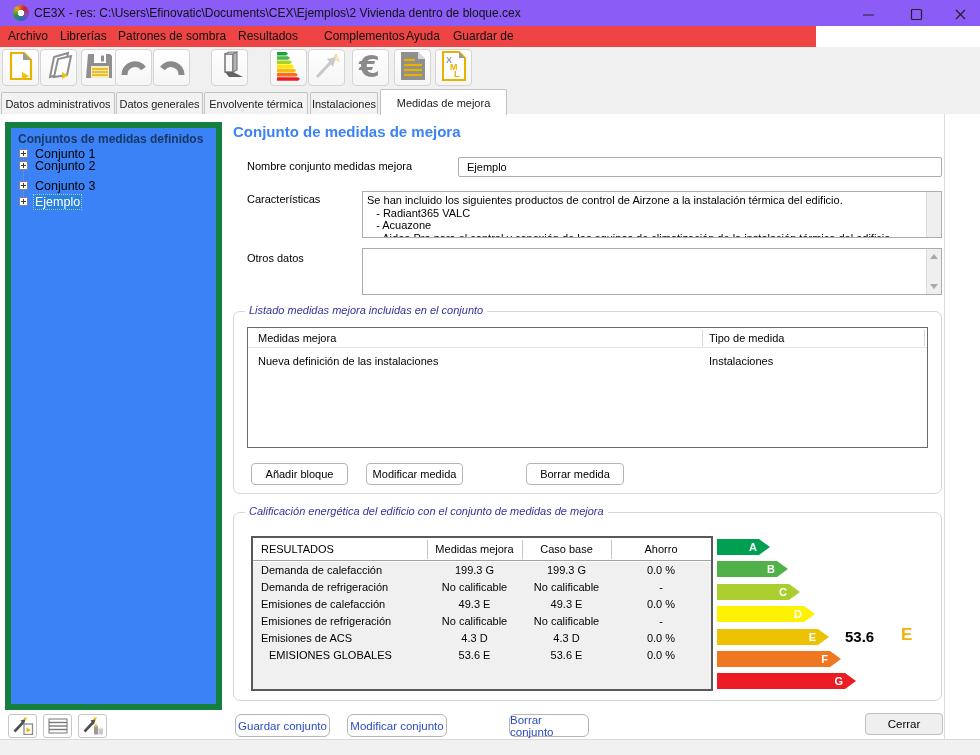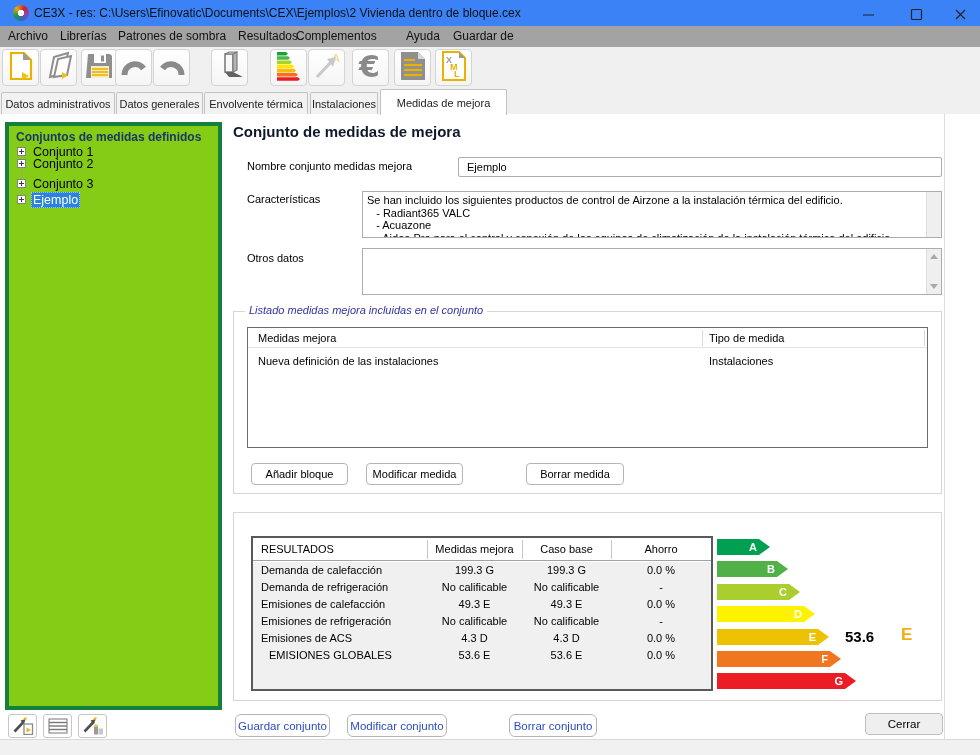--- a/index.html
+++ b/index.html
@@ -1,60 +1,60 @@
 <!DOCTYPE html>
 <html><head>
 <meta charset="utf-8">
 <style>
 * { margin:0; padding:0; box-sizing:border-box; }
 html,body { width:980px; height:755px; font-family:"Liberation Sans",sans-serif; background:#fff; overflow:hidden; position:relative; }
 
-#titlebar { position:absolute; left:0; top:0; width:980px; height:26px; background:#3b82f6; }
+#titlebar { position:absolute; left:0; top:0; width:980px; height:26px; background:#8b5cf6; }
 #logo { position:absolute; left:13px; top:5px; width:16px; height:16px; border-radius:50%;
   background: radial-gradient(circle at 50% 50%, #fff 0 3px, transparent 3.2px),
               conic-gradient(from 30deg, #c9252c, #8e44ad, #2b6cb8, #27963f, #e3a71c, #c9252c); }
 #title-text { position:absolute; left:34px; top:6px; font-size:12px; color:#111; white-space:nowrap; }
 .winbtn { position:absolute; top:7px; width:13px; height:13px; }
 
-#menubar { position:absolute; left:0; top:26px; width:980px; height:21px; background:#a3a3a3; }
+#menubar { position:absolute; left:0; top:26px; width:816px; height:21px; background:#ef4444; }
 .menu-item { position:absolute; top:3px; font-size:12px; color:#111; white-space:nowrap; }
 
 #toolbar { position:absolute; left:0; top:47px; width:980px; height:41px; background:#f0f0f0; }
 .tool-btn { position:absolute; top:2px; width:37px; height:37px; background:linear-gradient(#ffffff,#f5f5f5); border:1px solid #d4d4d4; border-radius:4px; display:flex; align-items:center; justify-content:center; }
 
 #tabstrip { position:absolute; left:0; top:88px; width:980px; height:26px; background:#f0f0f0; }
 .tab { position:absolute; top:4px; height:22px; background:#f2f2f2; border:1px solid #c2c2c2; border-bottom:none; border-radius:2px 2px 0 0; font-size:11px; color:#222; display:flex; align-items:center; justify-content:center; }
 .tab.active { top:1px; height:26px; background:#fff; z-index:2; }
 
 #content { position:absolute; left:0; top:114px; width:980px; height:625px; background:#fff; }
 #content-right-border { position:absolute; left:944px; top:114px; width:1px; height:625px; background:#dcdcdc; }
 
-#sidebar { position:absolute; left:5px; top:122px; width:217px; height:588px; background:#84cc16; border:4px solid #15803d; }
+#sidebar { position:absolute; left:5px; top:122px; width:217px; height:588px; background:#3b82f6; border:6px solid #15803d; }
 #sidebar-title { position:absolute; left:7px; top:4px; font-size:12px; font-weight:bold; color:#1a3866; }
 .tree-row { position:absolute; left:0; height:16px; width:100%; font-size:12.5px; color:#000; line-height:16px; }
 .plusbox { position:absolute; left:8px; top:3px; width:9px; height:9px; background:#fff; border:1px solid #848484; }
 .plusbox .ph { position:absolute; left:1px; top:3px; width:5px; height:1px; background:#3c3c3c; }
 .plusbox .pv { position:absolute; left:3px; top:1px; width:1px; height:5px; background:#3c3c3c; }
 .tree-label { position:absolute; left:22px; top:0; padding:0 2px; }
 .tree-label.selected { background:#2a82dc; color:#fff; outline:1px dotted #9ecbf5; outline-offset:-1px; }
 #tree-dots { position:absolute; left:12px; top:24px; height:46px; width:0; border-left:1px dotted #9a9a9a; }
 
 .mini-btn { position:absolute; top:714px; width:29px; height:24px; background:#fff; border:1px solid #c6c6c6; border-radius:3px; display:flex; align-items:center; justify-content:center; }
 
-#main-title { position:absolute; left:233px; top:123px; font-size:15px; font-weight:bold; color:#0f172a; }
+#main-title { position:absolute; left:233px; top:123px; font-size:15px; font-weight:bold; color:#3b82f6; }
 .field-label { position:absolute; font-size:11px; color:#000; }
 #nombre-input { position:absolute; left:458px; top:157px; width:484px; height:20px; border:1px solid #acacac; border-radius:2px; font-size:11px; font-family:"Liberation Sans",sans-serif; padding:0 8px; color:#000; background:#fff; }
 .textarea { position:absolute; left:362px; width:580px; height:47px; border:1px solid #acacac; background:#fff; font-size:11px; line-height:12.5px; color:#000; padding:2px 20px 0 4px; overflow:hidden; }
 .textarea .txt { display:block; white-space:pre-wrap; }
 .v-scroll { position:absolute; right:0; top:0; bottom:0; width:15px; background:#efefef; border-left:1px solid #dcdcdc; }
 .v-scroll .up, .v-scroll .down { position:absolute; left:3px; width:0; height:0; border-left:4px solid transparent; border-right:4px solid transparent; }
 .v-scroll .up { top:5px; border-bottom:5px solid #a9a9a9; }
 .v-scroll .down { bottom:5px; border-top:5px solid #a9a9a9; }
 
-.groupbox { position:absolute; left:233px; width:709px; border:1px solid #d6d6d6; border-radius:0; }
+.groupbox { position:absolute; left:233px; width:709px; border:1px solid #d6d6d6; border-radius:7px; }
 .groupbox-title { position:absolute; left:11px; top:-8px; background:#fff; padding:0 4px; font-size:11px; font-style:italic; color:#32329e; white-space:nowrap; }
 
 #measures-table { position:absolute; left:13px; top:15px; width:681px; height:121px; border:1px solid #6b6b6b; background:#fff; }
 #measures-header { position:absolute; left:0; top:0; width:100%; height:20px; border-bottom:1px solid #e4e4e4; }
 .mh-sep { position:absolute; top:2px; height:16px; width:1px; background:#d9d9d9; }
 .mt-cell { position:absolute; font-size:11px; color:#000; }
 
 .btn-plain { position:absolute; height:22px; background:#fff; border:1px solid #b5b5b5; border-radius:4px; font-size:11px; color:#000; display:flex; align-items:center; justify-content:center; }
 .btn-blue { position:absolute; height:23px; background:#fff; border:1px solid #b5b5b5; border-radius:6px; font-size:11.5px; color:#2b4cbe; display:flex; align-items:center; justify-content:center; }
 #close-btn { position:absolute; left:865px; top:713px; width:78px; height:22px; background:#efefef; border:1px solid #bdbdbd; border-radius:4px; font-size:11.5px; color:#000; display:flex; align-items:center; justify-content:center; }
@@ -94,21 +94,21 @@
         <path d="M2 2 L11 11 M11 2 L2 11" stroke="#222" stroke-width="1.2"></path>
       </svg>
   </span>
 </div>
 
 <div id="menubar">
     <span class="menu-item" style="left: 8px;">Archivo</span>
     <span class="menu-item" style="left: 60px;">Librerías</span>
     <span class="menu-item" style="left: 118px;">Patrones de sombra</span>
     <span class="menu-item" style="left: 238px;">Resultados</span>
-    <span class="menu-item" style="left: 296px;">Complementos</span>
+    <span class="menu-item" style="left: 324px;">Complementos</span>
     <span class="menu-item" style="left: 406px; text-align: right;">Ayuda</span>
     <span class="menu-item" style="left: 453px;">Guardar de</span>
   </div>
 <div id="toolbar">
     <div class="tool-btn" style="left: 2px;">
       <span><svg width="28" height="30" viewBox="0 0 28 30">
           <path d="M4 2 h13 l7 7 v19 h-20 z" fill="#fff" stroke="#e9b200" stroke-width="2.2"></path>
           <path d="M16 1 l8 8 h-8 z" fill="#9b9b9b"></path>
           <path d="M15 21 l7 4 -7 4 z" fill="#f2c011"></path>
         </svg></span>
@@ -305,20 +305,21 @@
       </div>
   </div>
   <div id="measure-buttons">
       <div class="btn-plain" style="left: 17px; top: 151px; width: 97px;">Añadir bloque</div>
       <div class="btn-plain" style="left: 132px; top: 151px; width: 97px;">Modificar medida</div>
       <div class="btn-plain" style="left: 292px; top: 151px; width: 98px;">Borrar medida</div>
     </div>
 </div>
 
 <div class="groupbox" style="top:512px; height:189px;">
+  <span class="groupbox-title">Calificación energética del edificio con el conjunto de medidas de mejora</span>
   <div id="results-table">
     <div id="rt-header">
       <span class="rt-c" style="left:8px; top:5px; font-size:11px;">RESULTADOS</span>
       <span class="rt-c" style="left:174px; width:95px; top:5px; text-align:center; font-size:11px;">Medidas mejora</span>
       <span class="rt-c" style="left:269px; width:89px; top:5px; text-align:center; font-size:11px;">Caso base</span>
       <span class="rt-c" style="left:358px; width:100px; top:5px; text-align:center; font-size:11px;">Ahorro</span>
       <span class="rt-sep" style="left:174px;"></span>
       <span class="rt-sep" style="left:269px;"></span>
       <span class="rt-sep" style="left:358px;"></span>
     </div>
@@ -385,17 +386,17 @@
     <div class="arrow" style="top: 673px; width: 139px; background: rgb(235, 28, 36); clip-path: polygon(0px 0px, calc(100% - 11px) 0px, 100% 50%, calc(100% - 11px) 100%, 0px 100%);">
       <span class="letter">G</span>
     </div>
   </div>
 <span id="rating-value">53.6</span>
 <span id="rating-letter">E</span>
 
 <div id="footer-buttons">
     <div class="btn-blue" style="left: 235px; top: 714px; width: 95px;">Guardar conjunto</div>
     <div class="btn-blue" style="left: 347px; top: 714px; width: 100px;">Modificar conjunto</div>
-    <div class="btn-blue" style="left: 509px; top: 714px; width: 88px;">Borrar conjunto</div>
+    <div class="btn-blue" style="left: 509px; top: 714px; width: 80px;">Borrar conjunto</div>
   </div>
 <div id="close-btn">Cerrar</div>
 
 <div id="statusbar"></div>
 
 </body></html>

